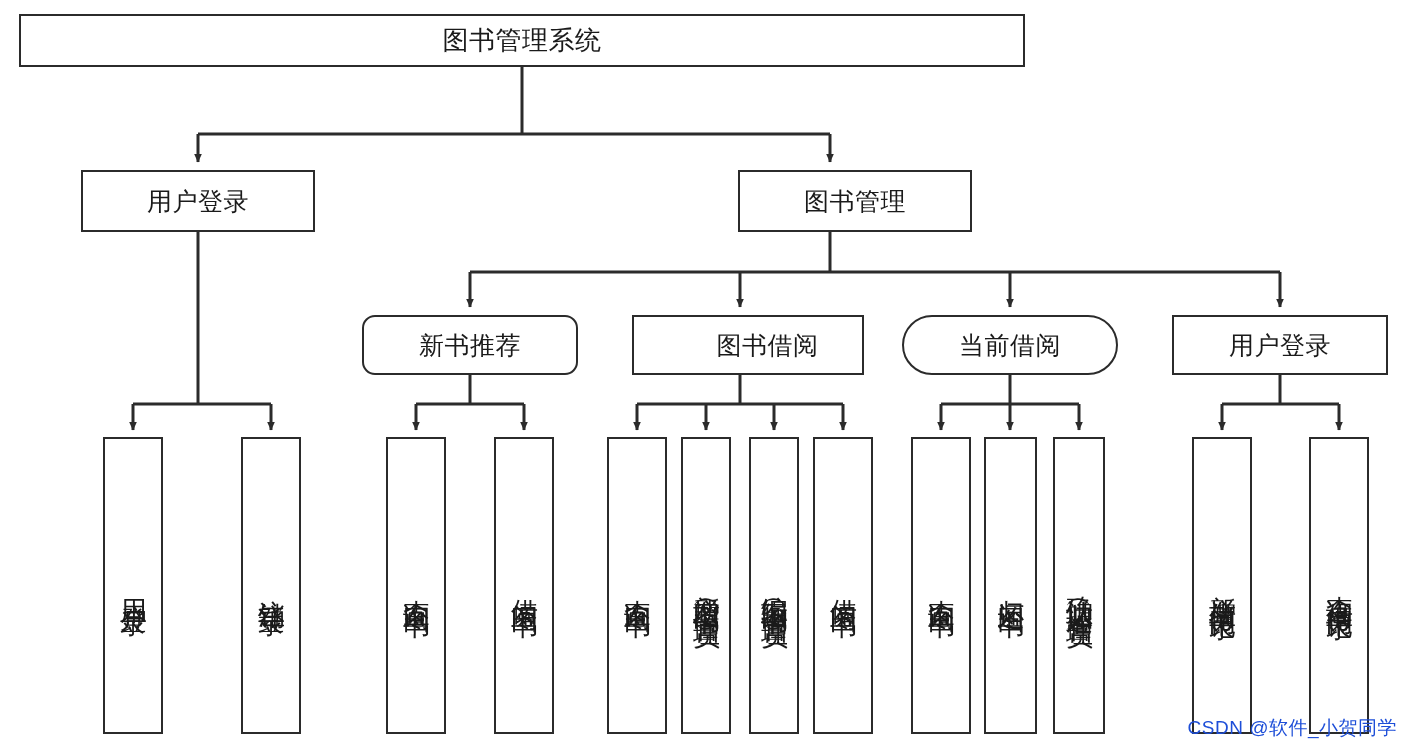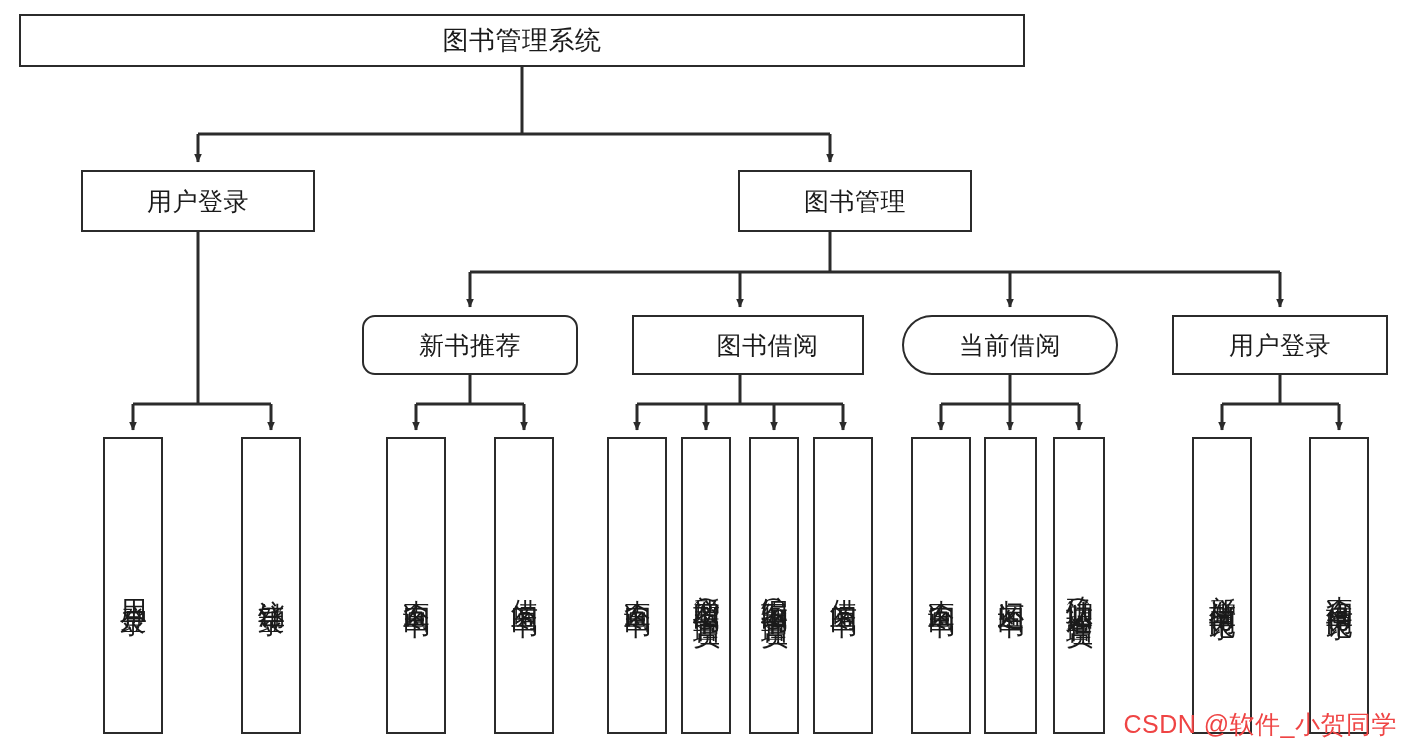--- a/index.html
+++ b/index.html
@@ -68,22 +68,22 @@
     justify-content: center;
   }
   .node.vert.tall .lbl {
     align-items: flex-start;
     padding-top: 6px;
   }
   .watermark {
     position: absolute;
     right: 8px;
     bottom: 6px;
-    font-size: 25px;
-    color: #ef4444;
+    font-size: 19px;
+    color: #1d4ed8;
     letter-spacing: 0.5px;
     z-index: 5;
     white-space: nowrap;
   }
 </style>
 </head>
 <body>
 
 <div id="canvas">
 

